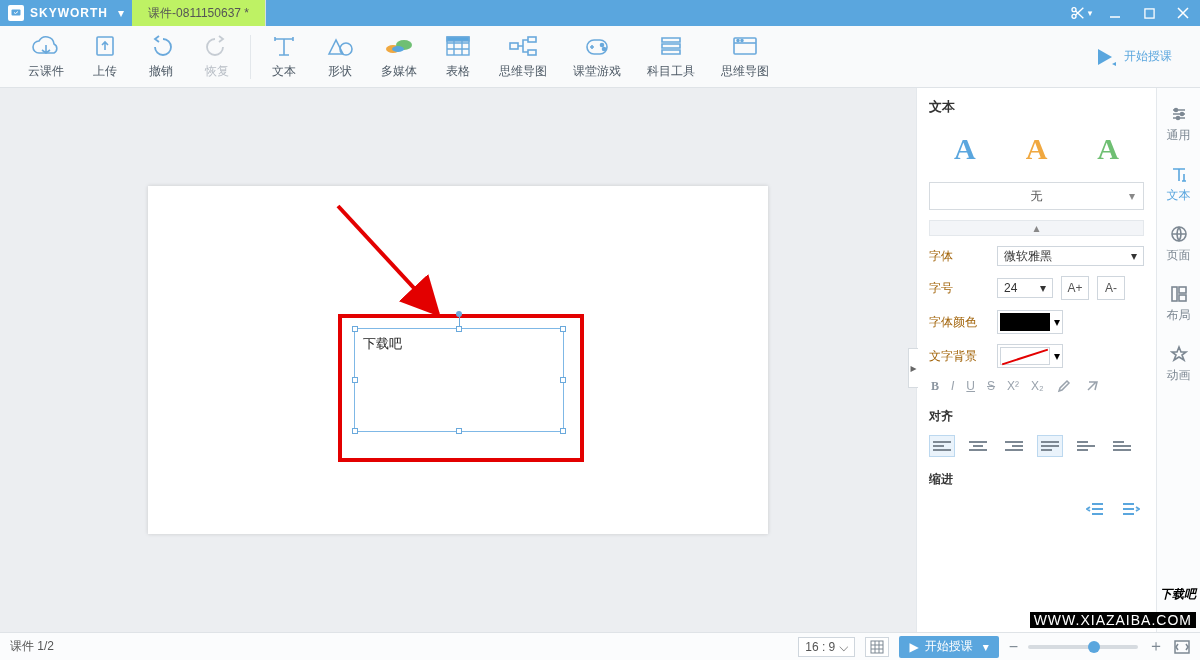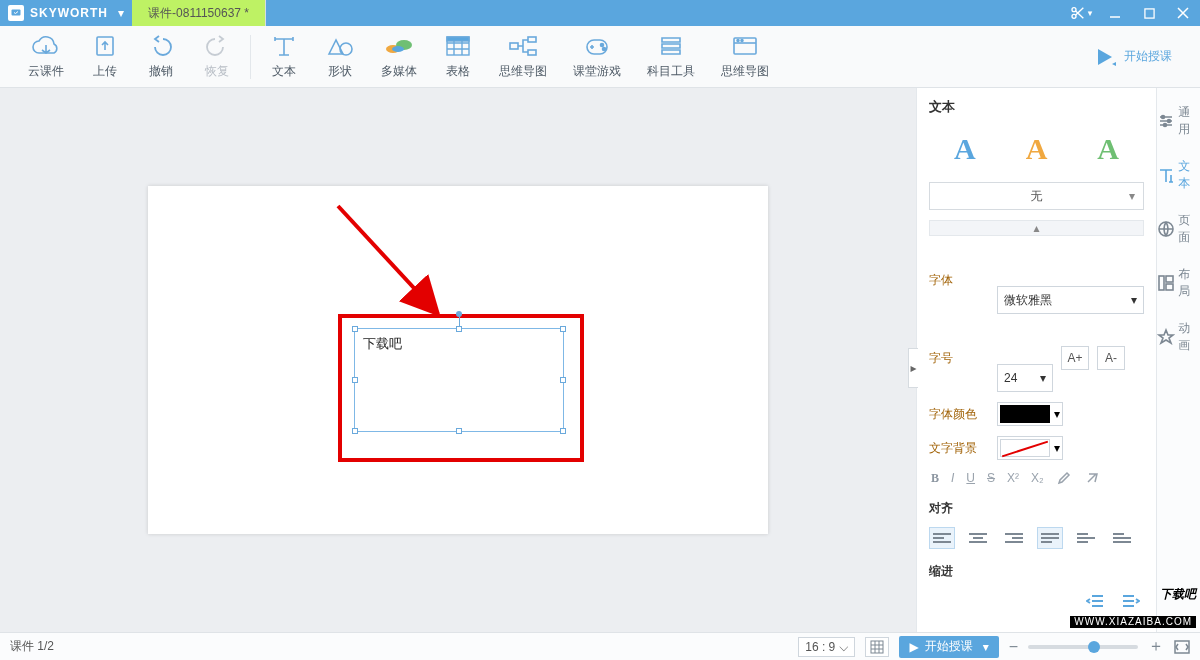--- a/index.html
+++ b/index.html
@@ -48,47 +48,47 @@
 .props-col{width:240px;border-left:1px solid #e4e8ec;background:#fff;padding:10px 12px 0;display:flex;flex-direction:column;gap:10px;overflow:hidden;}
 .props-title{font-weight:bold;color:#333;font-size:13px;}
 .style-row{display:flex;justify-content:space-around;padding:6px 0;}
 .style-A{font-size:30px;font-weight:bold;font-family:Georgia,serif;}
 .style-blue{color:#5aa6de}.style-orange{color:#f0a840}.style-green{color:#6fbf73}
 .combo{height:28px;border:1px solid #d6dbe0;display:flex;align-items:center;justify-content:center;color:#555;position:relative;}
 .combo .caret{position:absolute;right:8px;color:#888;}
 .acc-bar{height:16px;background:#f3f5f8;border:1px solid #e4e8ec;display:flex;align-items:center;justify-content:center;color:#888;}
 .prop-row{display:flex;align-items:center;gap:8px;}
 .prop-label{width:60px;color:#a16207;}
-.select{flex:1;height:28px;border:1px solid #cfd6dd;display:flex;align-items:center;padding:0 6px;justify-content:space-between;color:#333;background:#fff;margin-top:40px;}
+.select{flex:1;height:20px;border:1px solid #cfd6dd;display:flex;align-items:center;padding:0 6px;justify-content:space-between;color:#333;background:#fff;}
 .mini-btn{width:28px;height:24px;border:1px solid #cfd6dd;display:flex;align-items:center;justify-content:center;background:#fff;color:#555;}
 .color-swatch{flex:1;height:24px;border:1px solid #cfd6dd;display:flex;align-items:center;padding:2px;gap:4px;}
 .swatch-black{flex:1;height:18px;background:#000;}
 .swatch-none{flex:1;height:18px;background:#fff;position:relative;border:1px solid #cfd6dd;}
 .swatch-none:after{content:"";position:absolute;left:0;right:0;top:50%;border-top:2px solid #e30000;transform:rotate(-18deg);}
 .fmt-row{display:flex;gap:12px;color:#9aa3ad;font-size:15px;align-items:center;padding:0 2px;}
 .fmt-b{font-weight:bold;color:#8c96a1;font-family:Georgia,serif;}
 .fmt-i{font-style:italic;}
 .fmt-u{text-decoration:underline;}
 .section-title{font-weight:bold;color:#333;margin-top:4px;}
 .align-row{display:flex;gap:10px;flex-wrap:wrap;}
 .align-btn{width:26px;height:22px;border:1px solid transparent;display:flex;flex-direction:column;justify-content:center;gap:2px;padding:3px;}
 .align-btn.active{background:#eaf3fb;border-color:#bcd8ef;}
 .al-line{height:2px;background:#7d8893;}
 .tabs-col{width:44px;border-left:1px solid #e4e8ec;background:#fbfcfd;display:flex;flex-direction:column;align-items:center;padding-top:16px;gap:20px;}
-.vtab{display:flex;flex-direction:row;align-items:center;gap:3px;color:#7d8893;}
+.vtab{display:flex;flex-direction:column;align-items:center;gap:3px;color:#7d8893;}
 .vtab.active{color:#5aa6de;}
 .vtab-icon{width:20px;height:20px;display:flex;align-items:center;justify-content:center;}
 .statusbar{height:28px;border-top:1px solid #dfe3e7;background:#fbfcfd;display:flex;align-items:center;padding:0 10px;gap:10px;color:#555;}
 .sb-spacer{flex:1;}
 .sb-box{height:20px;border:1px solid #cfd6dd;padding:0 6px;display:flex;align-items:center;gap:4px;background:#fff;}
 .sb-play{height:22px;background:#5aa6de;color:#fff;display:flex;align-items:center;padding:0 10px;gap:6px;border-radius:2px;}
 .zoom-track{width:110px;height:4px;background:#d6dbe0;position:relative;border-radius:2px;}
 .zoom-thumb{position:absolute;left:60px;top:-4px;width:12px;height:12px;background:#5aa6de;border-radius:50%;}
 .watermark{position:absolute;right:4px;bottom:30px;color:#000;font-weight:bold;font-style:italic;font-size:30px;pointer-events:none;line-height:1;text-align:right;}
-.watermark .sub{font-size:10px;font-weight:normal;font-style:normal;letter-spacing:1px;color:#fff;background:#000;padding:1px 4px;display:inline-block;}
+.watermark .sub{font-size:14px;font-weight:normal;font-style:normal;letter-spacing:1px;color:#fff;background:#000;padding:1px 4px;display:inline-block;}
 svg{display:block;}
 </style>
 </head>
 <body>
 
 <div class="titlebar">
   <div class="brand-box">
     <span class="brand-logo">
       <svg viewBox="0 0 24 24">
           <rect x="3" y="5" width="18" height="12" rx="2" fill="#5aa6de"></rect>

